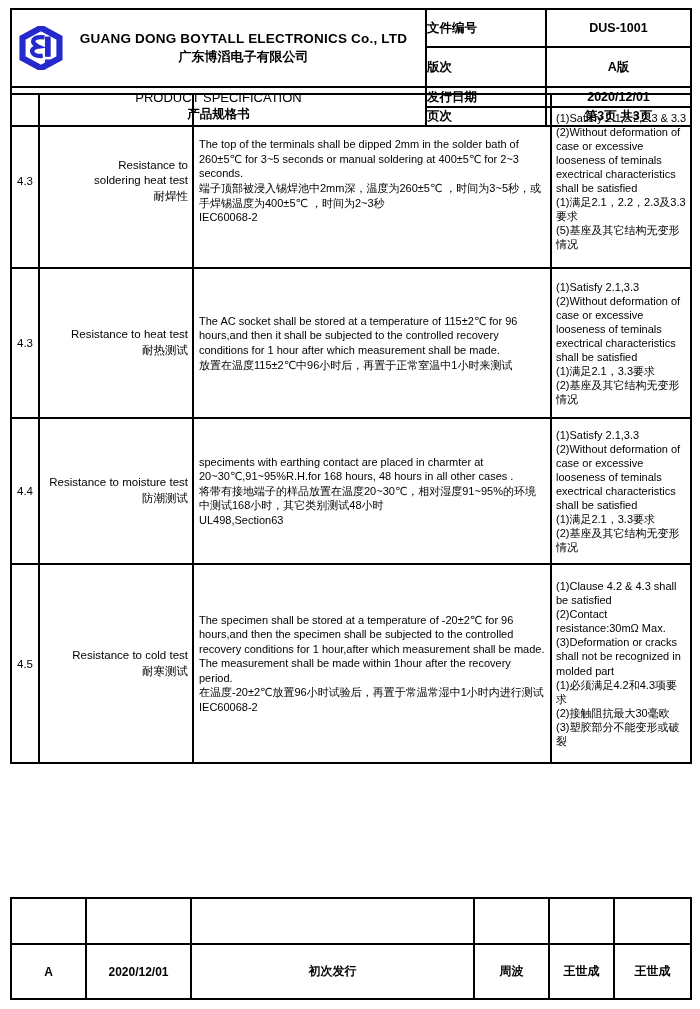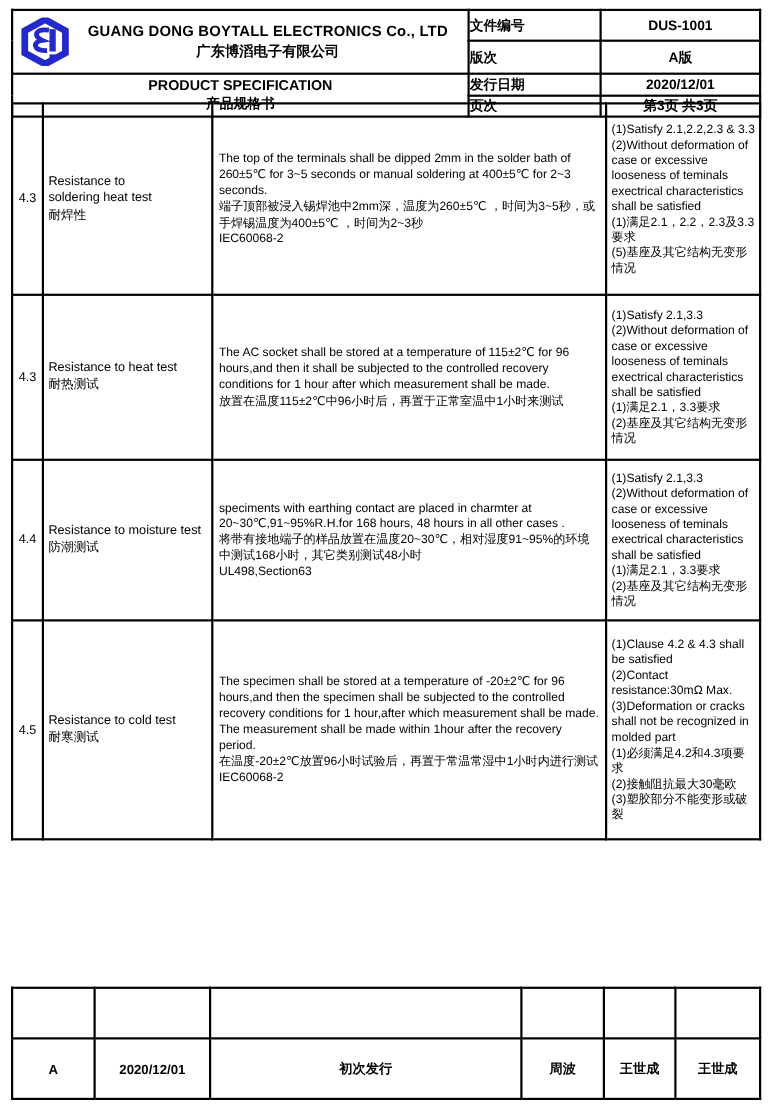--- a/index.html
+++ b/index.html
@@ -10,36 +10,36 @@
     color: #000;
     position: relative;
   }
   .page { position: absolute; left: 0; top: 0; width: 700px; height: 1009px; background: #fff; }
 
   table { border-collapse: collapse; table-layout: fixed; }
   td { border: 2px solid #000; vertical-align: middle; overflow: hidden; }
 
   
   .hdr { position: absolute; left: 10px; top: 8px; width: 680px; height: 85px; }
-  .company-cell { text-align: center; padding: 6px 4px; border-radius: 22px; }
+  .company-cell { text-align: center; padding: 16px 4px; border-radius: 22px; }
   .company-wrap { display: flex; align-items: center; }
   .logo-box { flex: 0 0 50px; display: flex; align-items: center; justify-content: center; }
   .company-lines { flex: 1; text-align: center; }
   .company-en { font-weight: bold; font-size: 13.5px; letter-spacing: 0.2px; }
   .company-cn { font-weight: bold; font-size: 13px; margin-top: 2px; }
   .title-cell { text-align: center; font-weight: bold; }
-  .title-en { font-size: 13px; font-weight: bold; }
+  .title-en { font-size: 13px; font-weight: normal; }
   .title-cn { font-size: 12.5px; font-weight: bold; margin-top: 1px; }
   .meta-label { text-align: left; font-weight: bold; font-size: 12.5px; }
   .meta-value { text-align: center; font-weight: bold; font-size: 12.5px; margin-top: 44px; }
 
   
   .spec { position: absolute; left: 10px; top: 93px; width: 680px; height: 669px; }
   .no-cell { text-align: center; font-size: 11.5px; padding: 0 1px; }
-  .name-cell { text-align: left; font-size: 11.5px; padding: 2px 4px; white-space: pre-line; line-height: 1.35; }
+  .name-cell { text-align: right; font-size: 11.5px; padding: 2px 4px; white-space: pre-line; line-height: 1.35; }
   .desc-cell { font-size: 11px; padding: 3px 5px; white-space: pre-wrap; line-height: 1.32; }
   .crit-cell { font-size: 11px; padding: 3px 3px 3px 4px; white-space: pre-wrap; line-height: 1.28; vertical-align: middle; }
 
   
   .notebox {
     position: absolute; left: 10px; top: 762px; width: 680px; height: 135px;
     border: 2px solid #000; border-top: 3px solid #000;
     padding: 2px 4px;
     font-weight: bold; font-size: 12.5px;
   }

